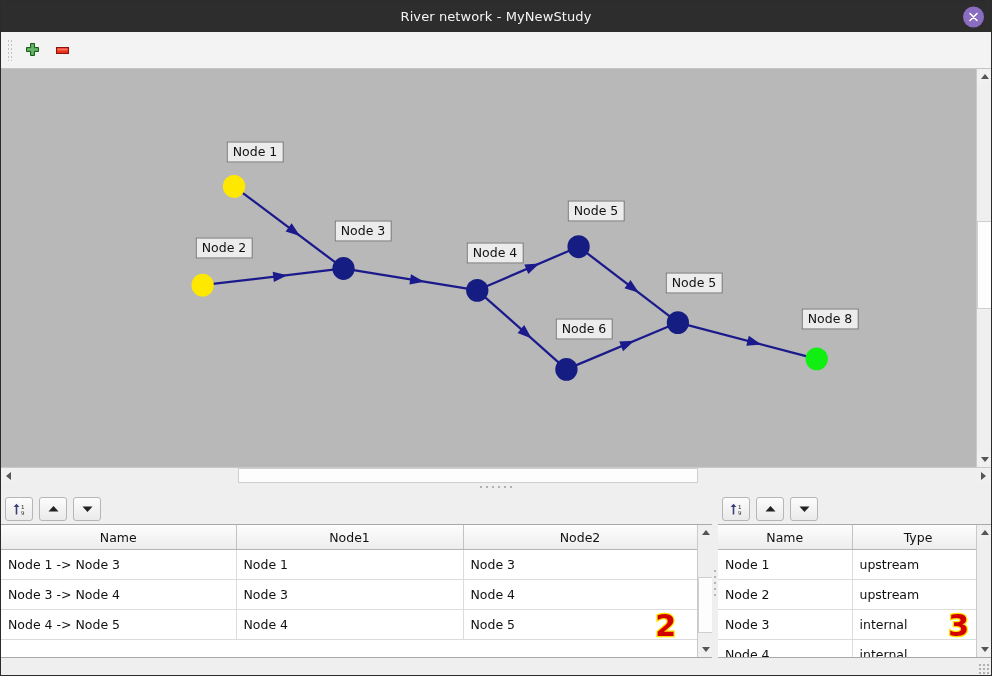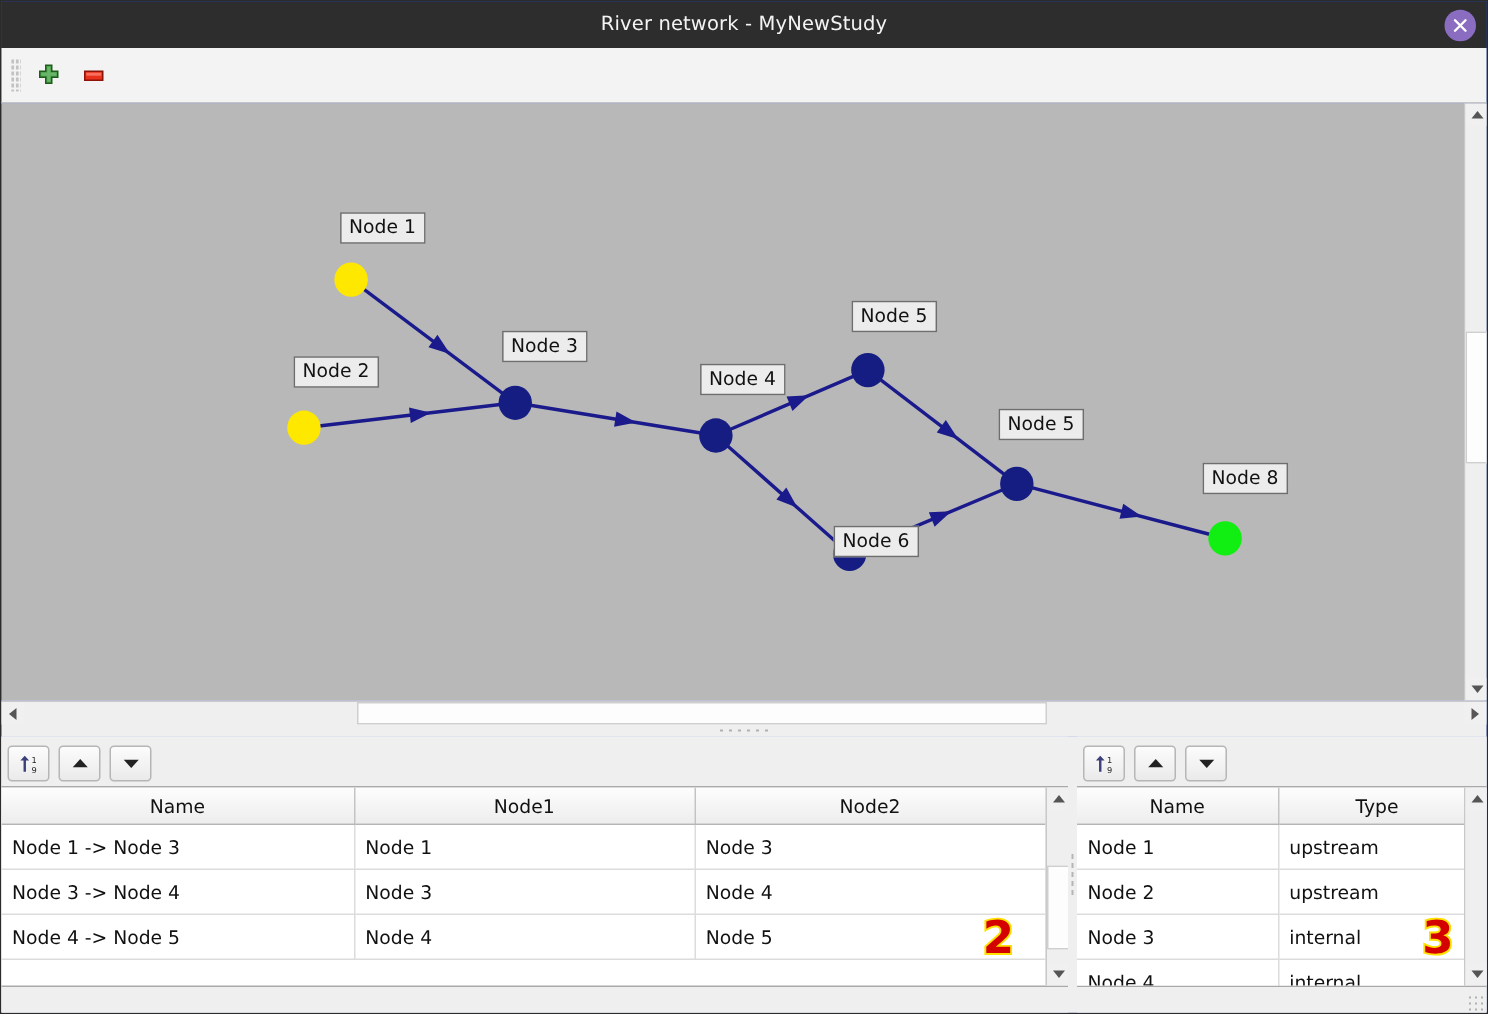--- a/index.html
+++ b/index.html
@@ -10,21 +10,21 @@
     width: 992px; height: 676px;
     font-family: "DejaVu Sans", "Liberation Sans", sans-serif;
     overflow: hidden;
     position: relative;
   }
 
   
   #window {
     position: absolute; left: 0; top: 0;
     width: 992px; height: 676px;
-    background: #1d4ed8;
+    background: #5eead4;
     border: 1px solid #2b2b2b;
     box-sizing: border-box;
     display: flex; flex-direction: column;
   }
 
   
   #titlebar {
     height: 31px; min-height: 31px;
     background: #2d2d2d;
     color: #f2f2f2;
@@ -317,21 +317,21 @@
           <circle cx="805" cy="279" r="11" fill="#11ee11"></circle>
         </g>
     </svg>
 
     <div id="node-label-layer">
         <div class="node-label" style="left: 254px; top: 83px;">Node 1</div>
         <div class="node-label" style="left: 223px; top: 179px;">Node 2</div>
         <div class="node-label" style="left: 362px; top: 162px;">Node 3</div>
         <div class="node-label" style="left: 494px; top: 184px;">Node 4</div>
         <div class="node-label" style="left: 595px; top: 142px;">Node 5</div>
-        <div class="node-label" style="left: 583px; top: 260px; margin-top: 32px;">Node 6</div>
+        <div class="node-label" style="left: 583px; top: 260px;">Node 6</div>
         <div class="node-label" style="left: 693px; top: 214px;">Node 5</div>
         <div class="node-label" style="left: 829px; top: 250px;">Node 8</div>
       </div>
 
     <div class="sb-v" id="diagram-vscroll">
       <div class="sb-arrow" style="top:0;left:0;">
         <div class="tri tri-up"></div>
       </div>
       <div class="sb-track" style="top:15px;left:0;right:0;bottom:15px;"></div>
       <div class="sb-thumb" id="diagram-vthumb" style="left: 0px; width: 15px; top: 152px; height: 88px;"></div>

